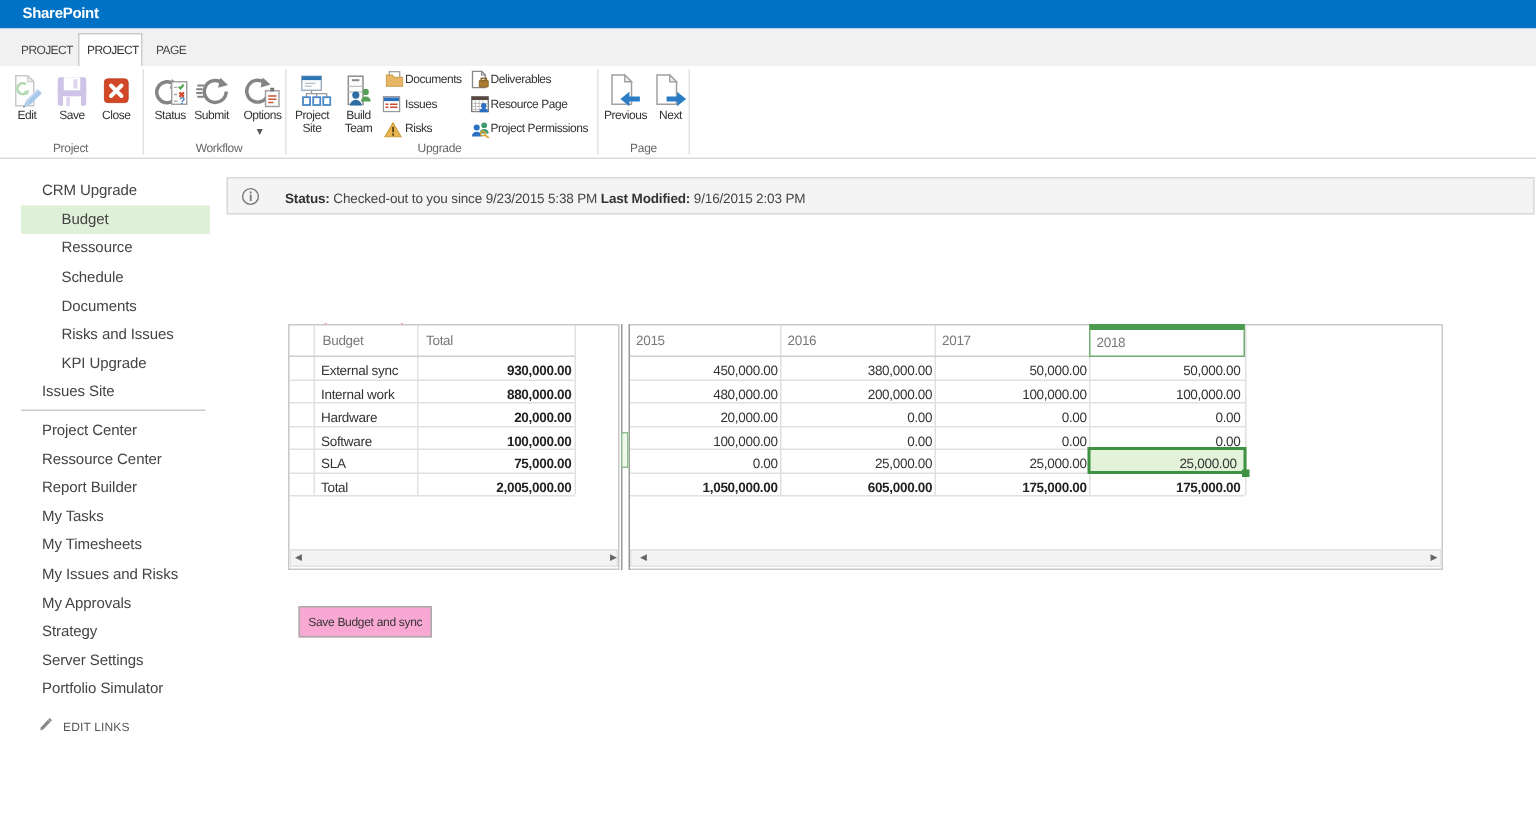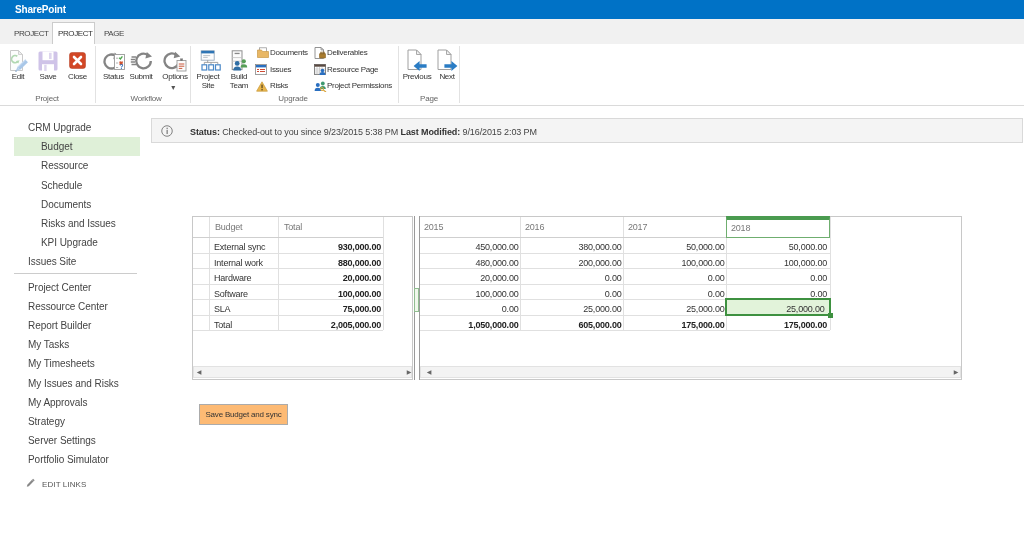--- a/index.html
+++ b/index.html
@@ -305,13 +305,13 @@
 <div class="gtxt num" style="left:730px;top:302px;width:94.5px">25,000.00</div>
 <div class="gtxt num b" style="left:730px;top:317.5px;width:97px">175,000.00</div>
 
 <div class="abs" style="left:193px;top:366px;width:219px;height:12px;background:#f3f3f3;border:1px solid #e2e2e2;box-sizing:border-box"></div>
 <div class="abs" style="left:194px;top:366px;width:10px;height:12px;line-height:13px;font-size:6px;color:#666;text-align:center">◀</div>
 <div class="abs" style="left:404px;top:366px;width:10px;height:12px;line-height:13px;font-size:6px;color:#666;text-align:center">▶</div>
 <div class="abs" style="left:420px;top:366px;width:541px;height:12px;background:#f3f3f3;border:1px solid #e2e2e2;box-sizing:border-box"></div>
 <div class="abs" style="left:424px;top:366px;width:10px;height:12px;line-height:13px;font-size:6px;color:#666;text-align:center">◀</div>
 <div class="abs" style="left:951px;top:366px;width:10px;height:12px;line-height:13px;font-size:6px;color:#666;text-align:center">▶</div>
 
-<div class="abs" style="left:199px;top:404px;width:87px;height:19px;background:#fdba74;border:1px solid #ababab;text-align:center;line-height:20px;font-size:8px;color:#333;letter-spacing:-0.2px">Save Budget and sync</div>
+<div class="abs" style="left:199px;top:404px;width:87px;height:19px;background:#f9a8d4;border:1px solid #ababab;text-align:center;line-height:20px;font-size:8px;color:#333;letter-spacing:-0.2px">Save Budget and sync</div>
 
 </body></html>

